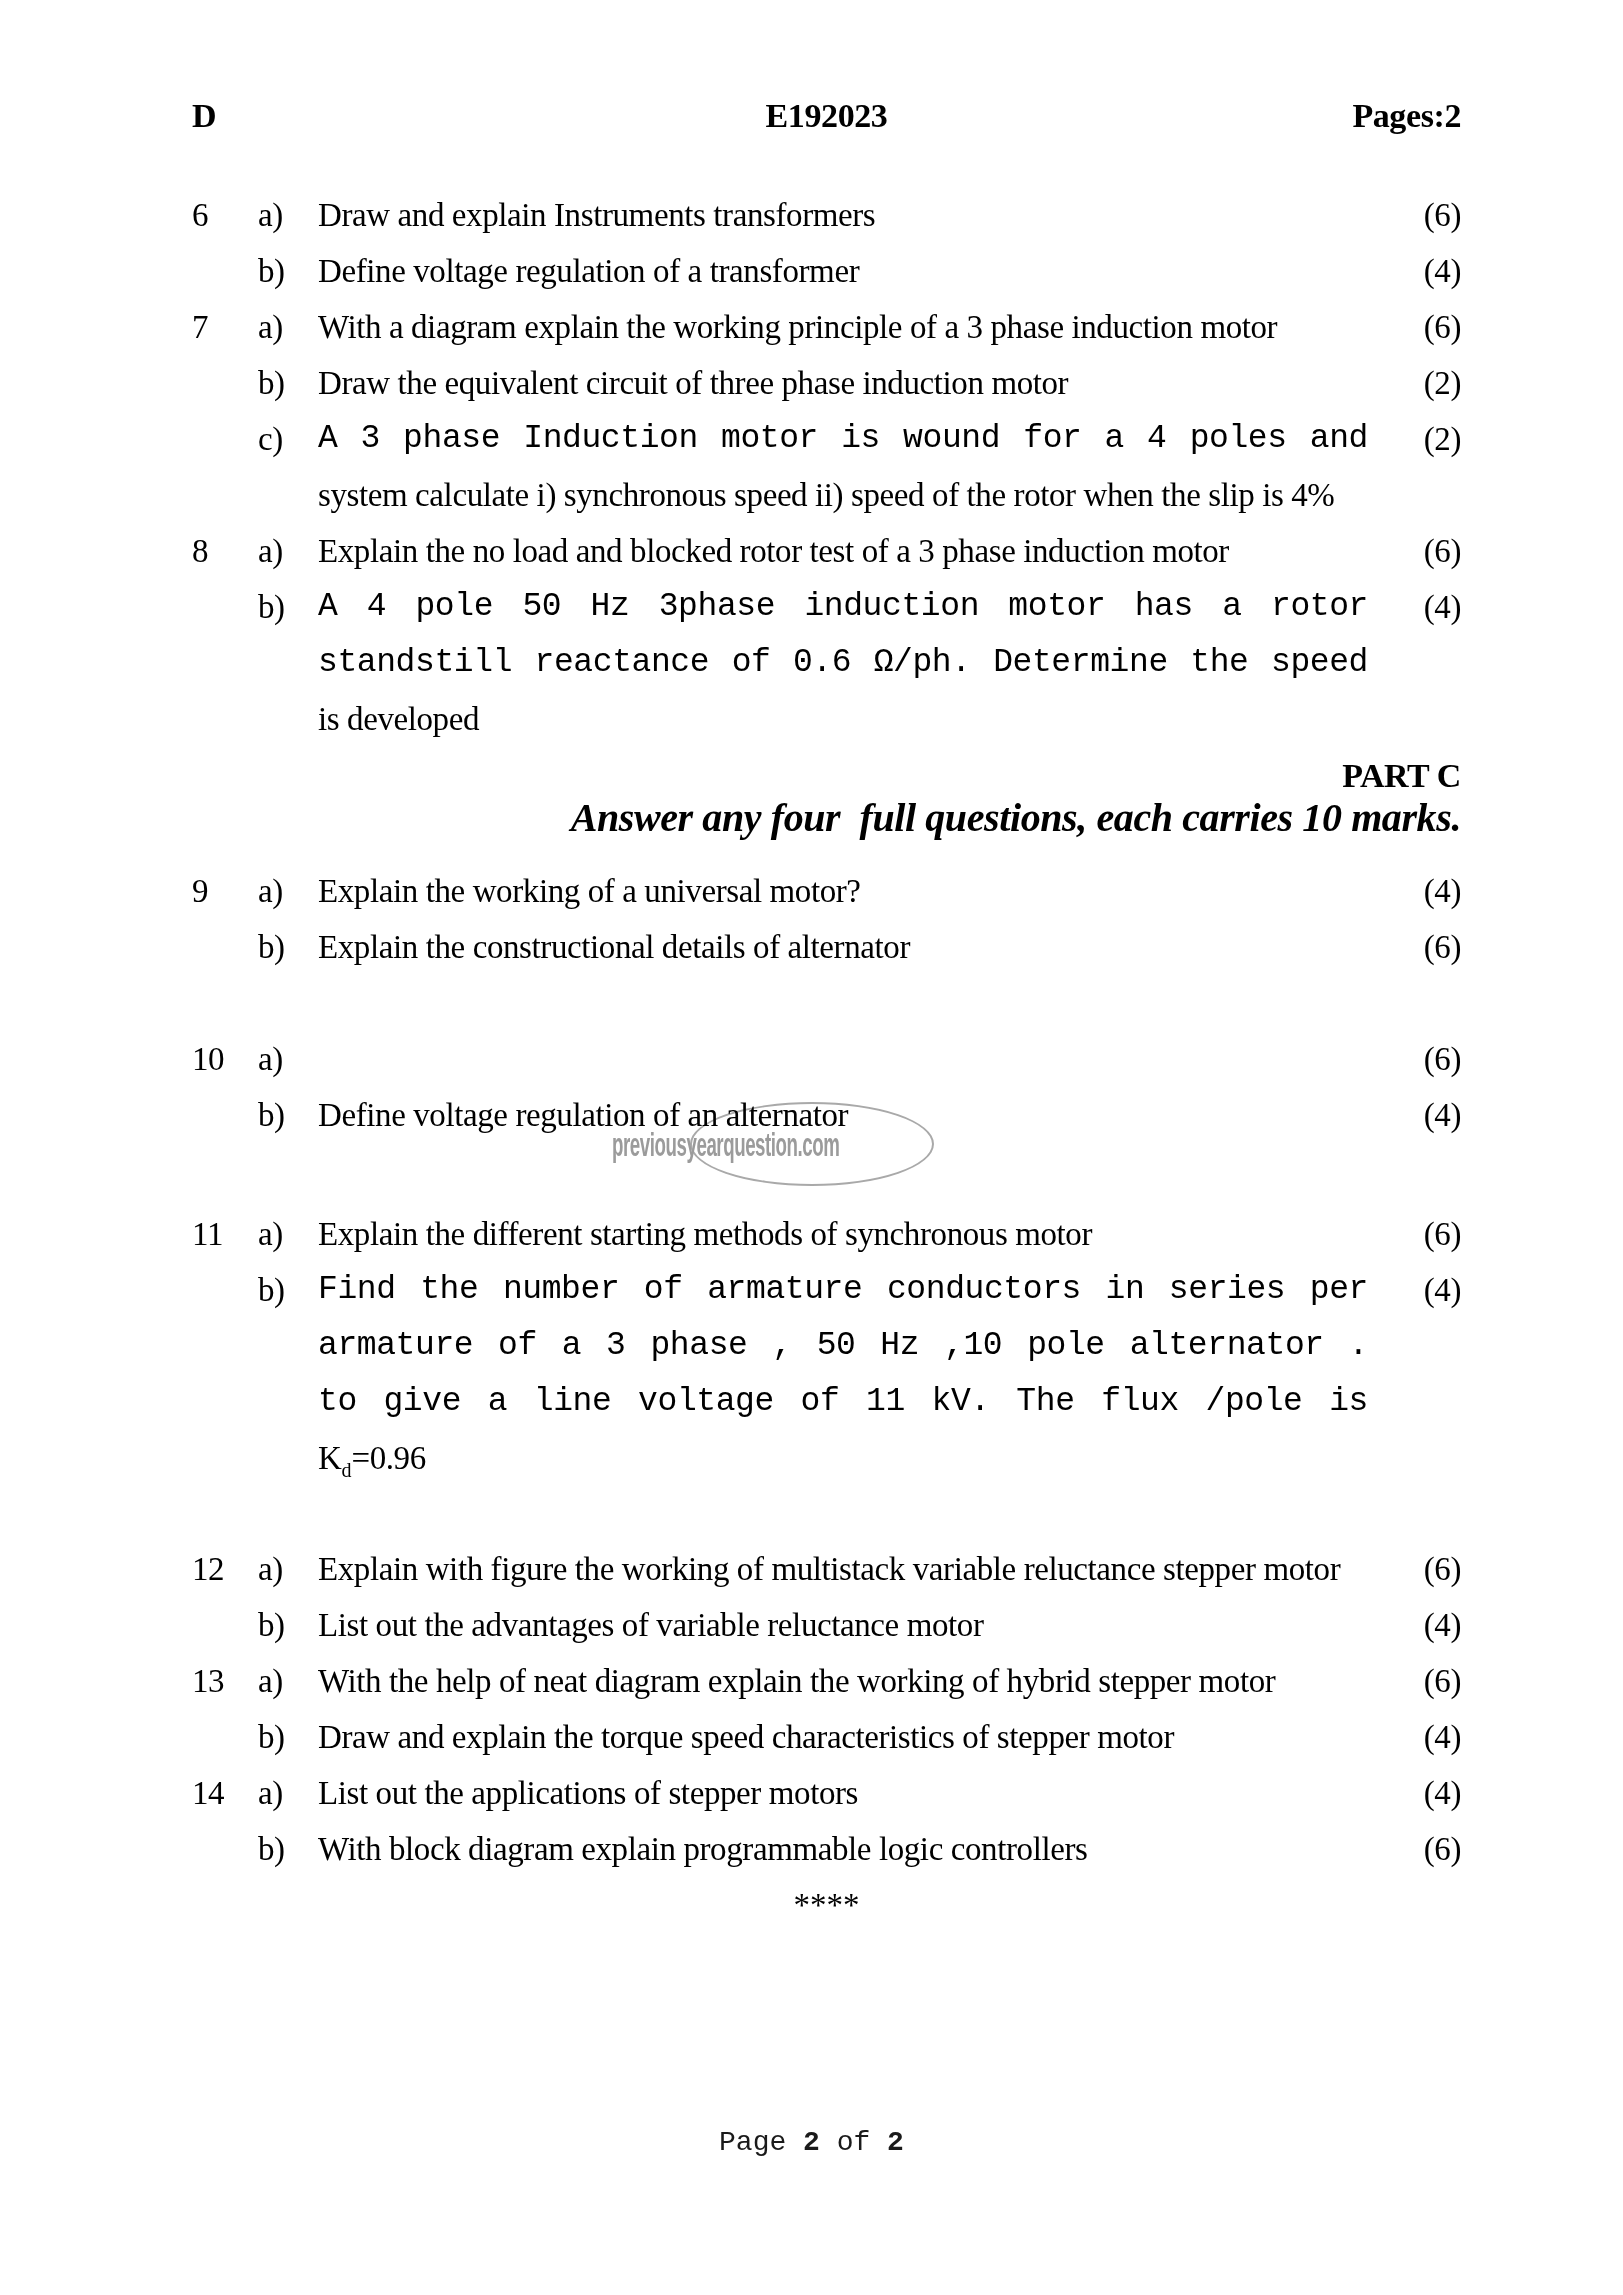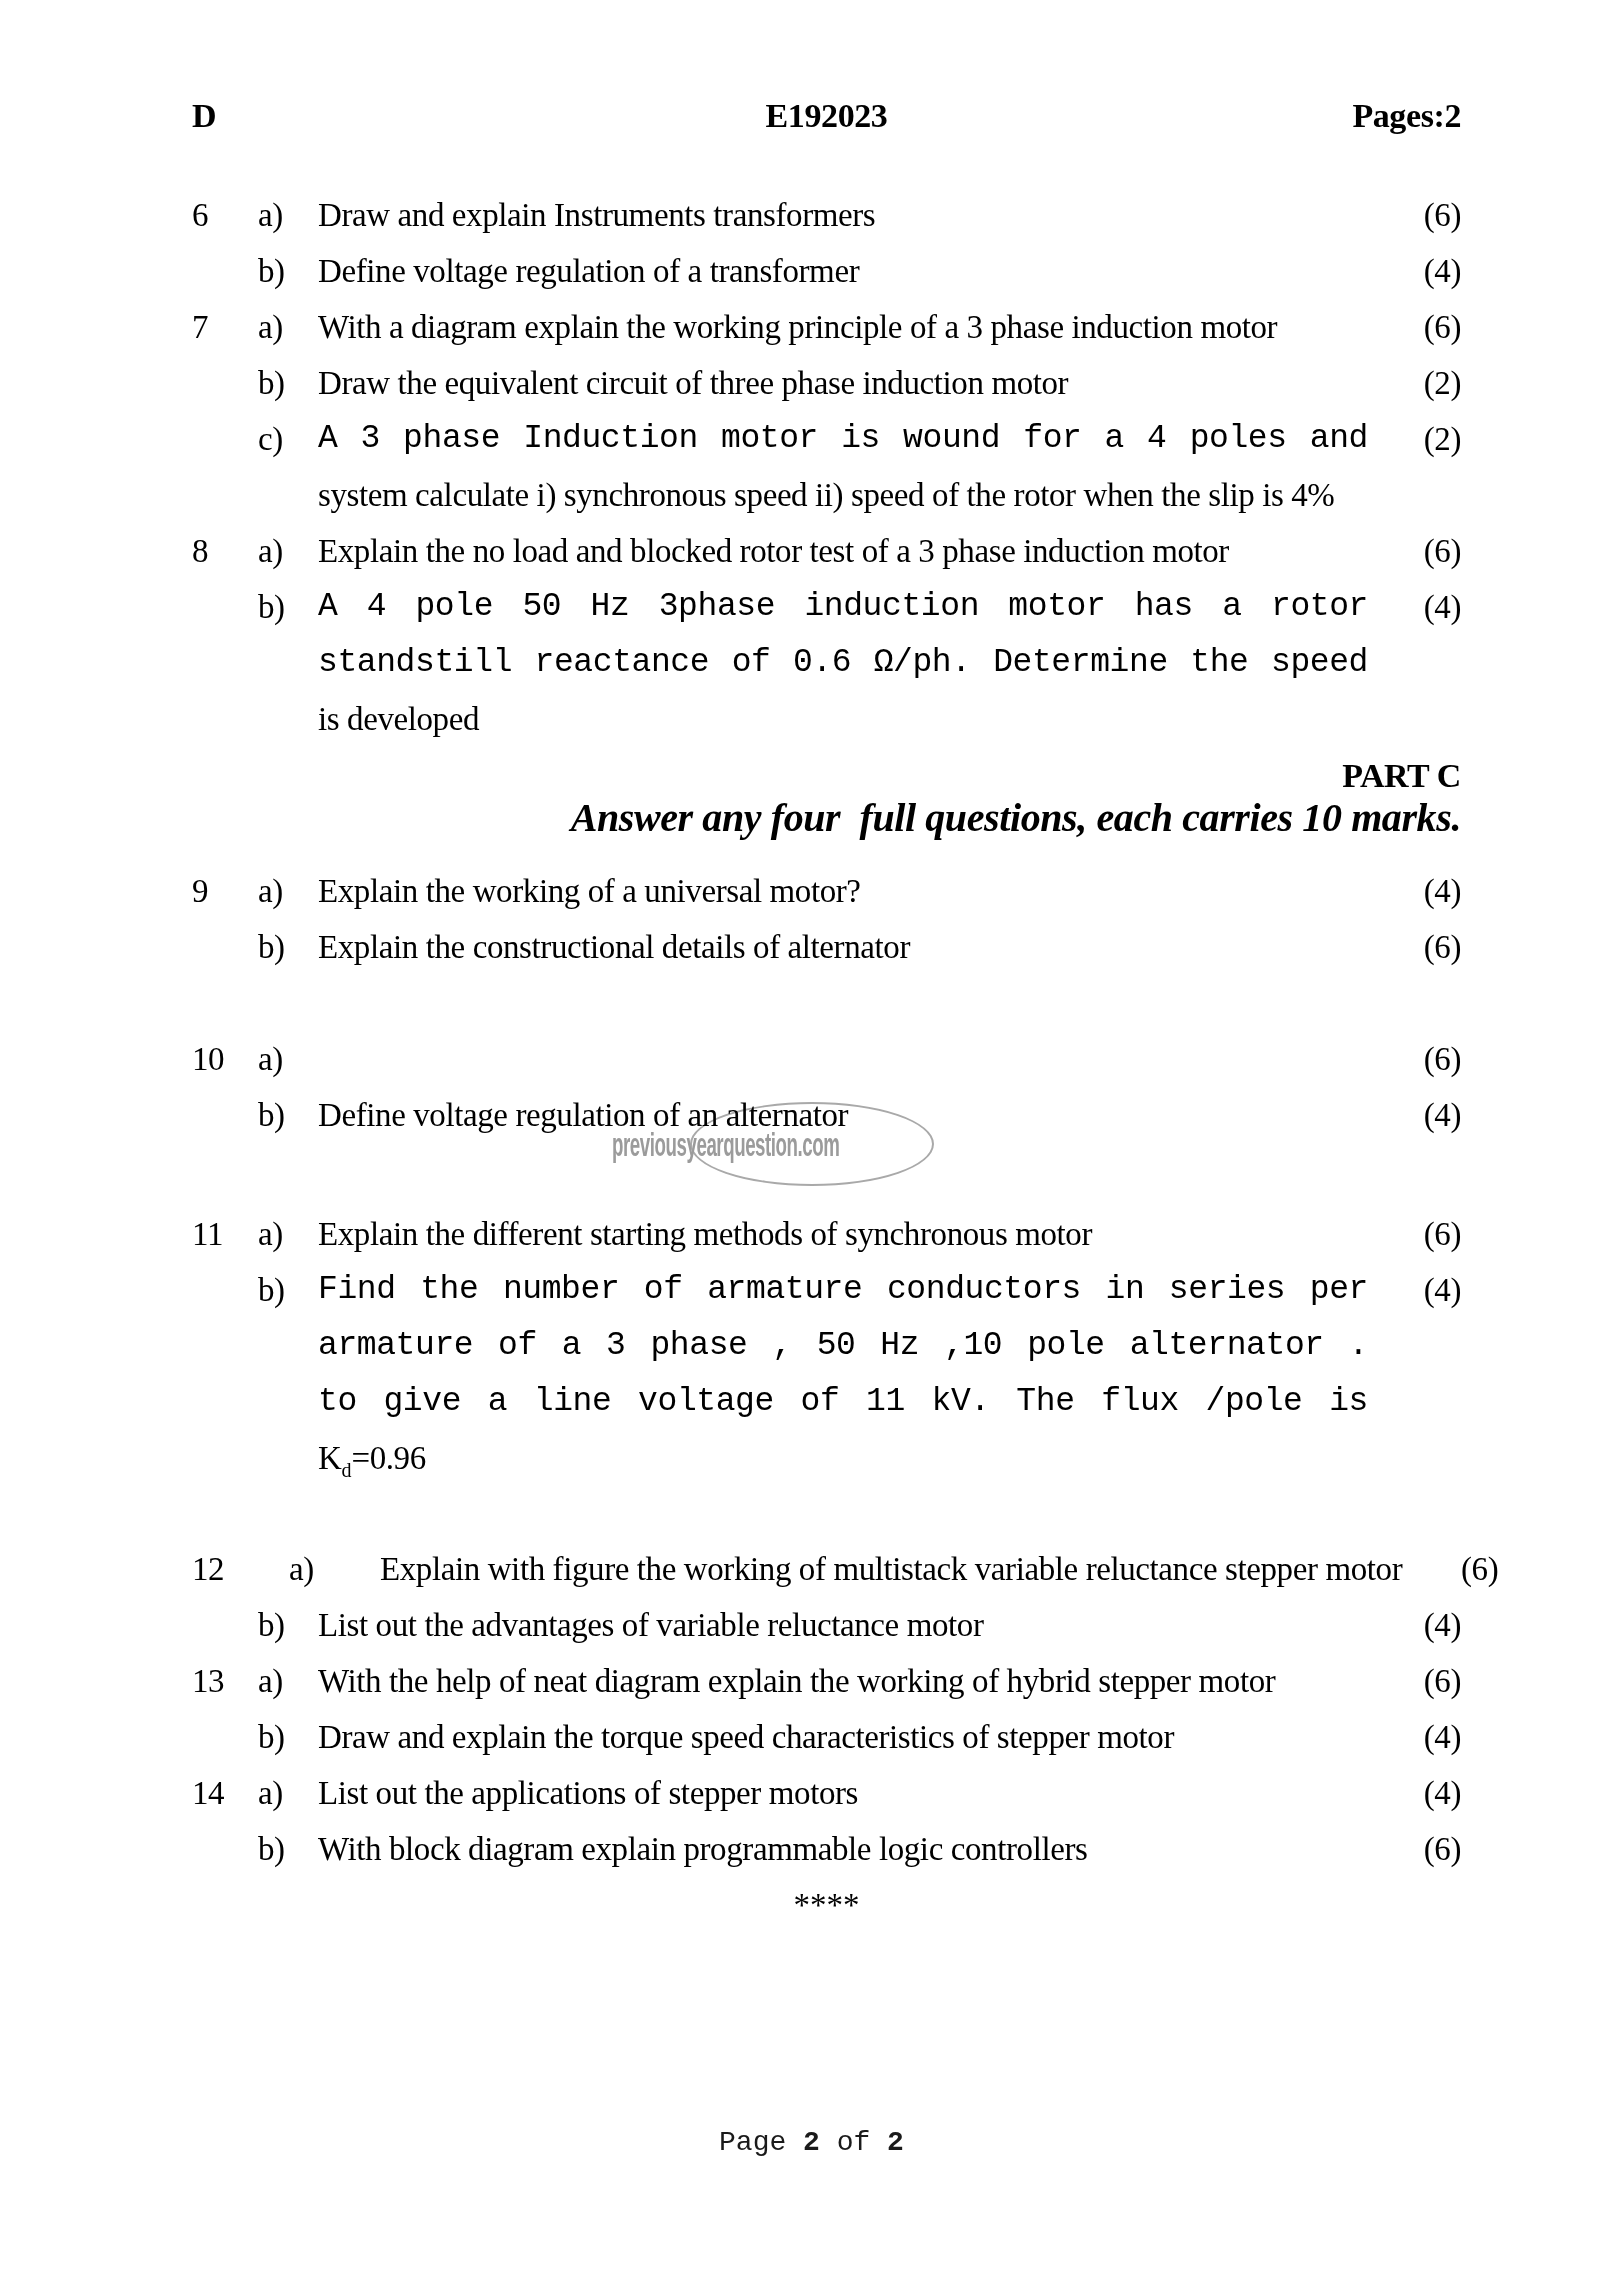--- a/index.html
+++ b/index.html
@@ -189,21 +189,21 @@
         <div class="c-letter"></div>
         <div class="c-text justify"><span>to give a line voltage of 11 kV. The flux /pole is 0.16 Wb. Assume K</span><sub>c</sub><span>=1 and</span></div>
         <div class="c-marks"></div>
       </div>
       <div class="row">
         <div class="c-num"></div>
         <div class="c-letter"></div>
         <div class="c-text"><span>K</span><sub>d</sub><span>=0.96</span></div>
         <div class="c-marks"></div>
       </div>
-      <div class="row" style="margin-top: 55px; gap: 31px;">
+      <div class="row" style="margin-top: 55px;">
         <div class="c-num">12</div>
         <div class="c-letter">a)</div>
         <div class="c-text"><span>Explain with figure the working of multistack variable reluctance stepper motor</span></div>
         <div class="c-marks">(6)</div>
       </div>
       <div class="row">
         <div class="c-num"></div>
         <div class="c-letter">b)</div>
         <div class="c-text"><span>List out the advantages of variable reluctance motor</span></div>
         <div class="c-marks">(4)</div>

